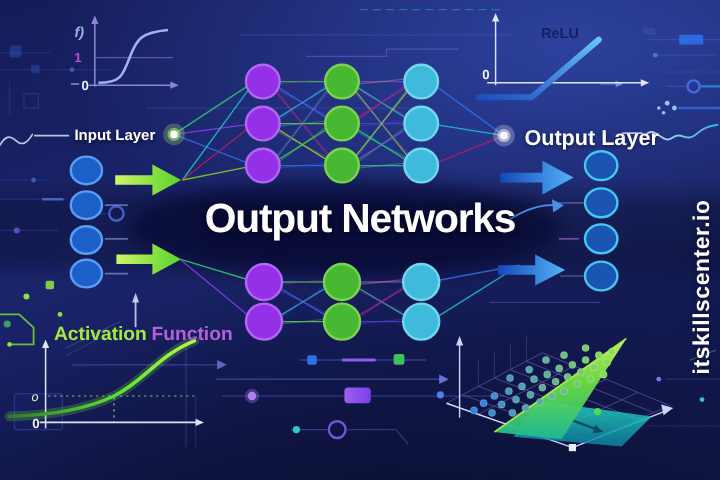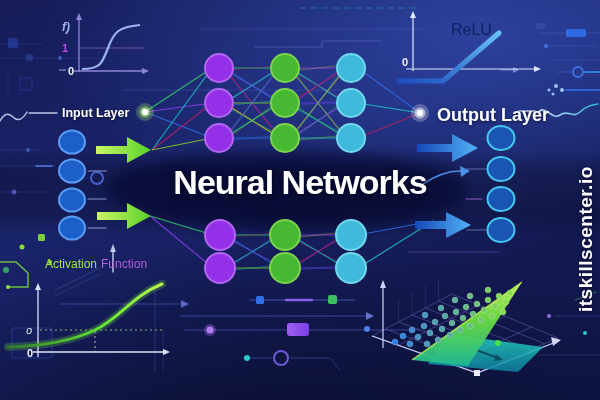--- a/index.html
+++ b/index.html
@@ -15,22 +15,22 @@
   svg{position:absolute;left:0;top:0;}
   .txt{position:absolute;color:#fff;white-space:nowrap;}
   .title{
     left:50%;top:163px;transform:translateX(-50%);
     font-size:34px;font-weight:800;letter-spacing:-1px;
     text-shadow:0 2px 10px rgba(0,0,25,.75), 0 0 2px rgba(0,0,30,.5);
   }
   .lbl{font-weight:700;font-size:13px;text-shadow:0 1px 3px rgba(0,0,20,.6);}
   .lbl-input{left:62px;top:106px;font-size:12.5px;}
   .lbl-output{left:437px;top:105px;font-size:18px;}
-  .lbl-relu{left:451px;top:21px;font-size:16px;font-weight:400;color:#13205e;text-shadow:none;}
-  .lbl-activation{left:45px;top:257px;font-size:12px;font-weight:400;}
+  .lbl-relu{left:451px;top:21px;font-size:12px;font-weight:700;color:#13205e;text-shadow:none;}
+  .lbl-activation{left:45px;top:270px;font-size:16px;font-weight:700;}
   .act-w1{color:#a8e83a;} .act-w2{color:#b55fd8;margin-left:4px;}
   .watermark{
     position:absolute;right:3px;top:136px;height:176px;
     writing-mode:vertical-rl;transform:rotate(180deg);
     font-size:19px;font-weight:700;color:#fff;letter-spacing:.5px;
     text-shadow:0 0 4px rgba(0,0,30,.6);
   }
   text.tick{font-family:"Liberation Sans","DejaVu Sans",sans-serif;font-size:11px;font-weight:700;fill:#eef2ff;}
   text.tick-purple{fill:#c04ae0;}
   text.fn{font-style:italic;font-weight:700;font-size:12px;fill:#9fb0f0;}
@@ -397,21 +397,21 @@
   <g>
     <text class="fn" x="62" y="31">f)</text>
     <text class="tick tick-purple" x="68" y="52" text-anchor="end">1</text>
     <text class="tick" x="74" y="75" text-anchor="end">0</text>
     <text class="tick" x="408" y="66" text-anchor="end">0</text>
     <text class="mid" x="32" y="334" text-anchor="end">o</text>
     <text class="tick" x="33" y="357" text-anchor="end">0</text>
   </g>
 </svg>
 
-<div class="txt title">Neural Networks</div>
+<div class="txt title">Output Networks</div>
 <div class="txt lbl lbl-input">Input Layer</div>
 <div class="txt lbl lbl-output">Output Layer</div>
 <div class="txt lbl-relu">ReLU</div>
 <div class="txt lbl-activation">
   <span class="act-w1">Activation</span><span class="act-w2">Function</span>
 </div>
 <div class="watermark">itskillscenter.io</div>
 
 </div>
 

